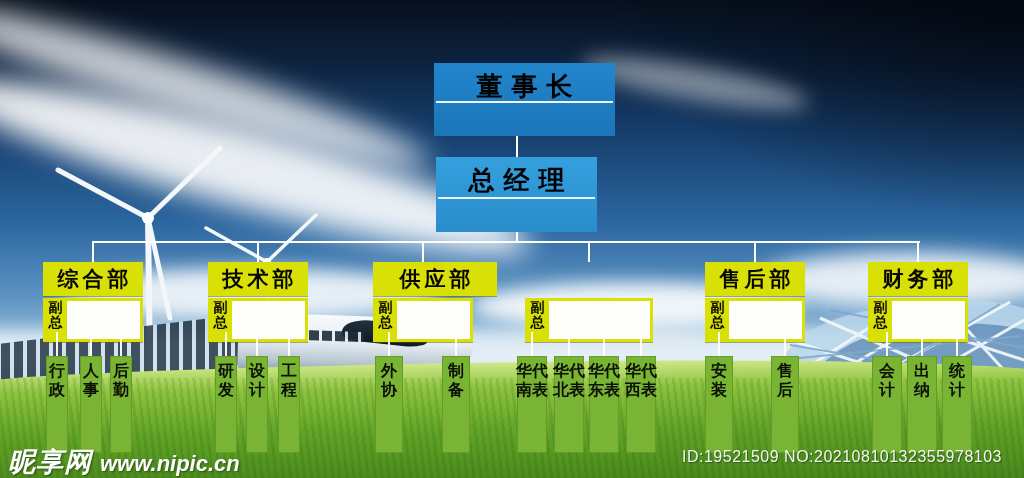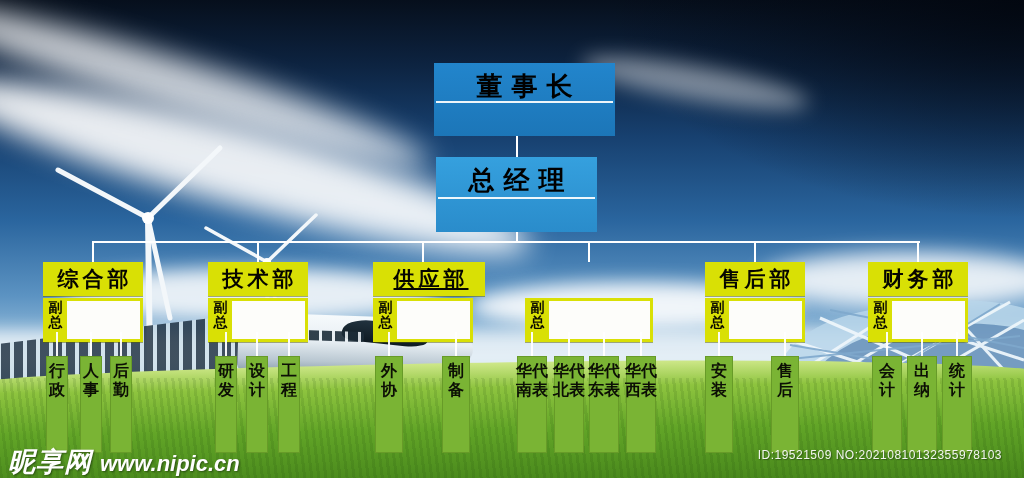--- a/index.html
+++ b/index.html
@@ -111,21 +111,21 @@
   .char-col span{font-size:16px;line-height:19px;font-weight:bold;color:#0c0f05;}
 
   
   .wm-left{
     position:absolute;left:8px;top:444px;color:#fff;display:flex;align-items:baseline;gap:8px;
     text-shadow:1px 1px 2px rgba(20,40,10,.6);
   }
   .wm-site{font-size:27px;font-weight:bold;font-style:italic;letter-spacing:1px;}
   .wm-url{font-size:22px;font-weight:bold;font-style:italic;}
   .wm-right{
-    position:absolute;right:22px;top:448px;color:#f2f5f0;font-size:12px;
+    position:absolute;right:22px;top:448px;color:#f2f5f0;font-size:16px;
     text-shadow:1px 1px 1px rgba(20,40,10,.5);letter-spacing:.5px;
   }
 </style>
 </head>
 <body>
 
 <div class="sky" data-interactable="false"></div>
 <div class="sky-dark-corner" data-interactable="false"></div>
 <div class="cloud streak1" data-interactable="false"></div>
 <div class="cloud streak2" data-interactable="false"></div>
@@ -250,21 +250,21 @@
       </div>
     </div>
     <div class="vline thin" data-interactable="false" style="left: 288px; top: 332px; height: 24px;"></div>
     <div class="child-box" data-interactable="false" style="left: 278px; width: 22px;">
       <div class="char-col" data-interactable="false">
         <span data-interactable="false">工</span>
         <span data-interactable="false">程</span>
       </div>
     </div>
     <div class="vline" data-interactable="false" style="left: 422px; top: 241px; height: 21px;"></div>
-    <div class="dept-bar" data-interactable="false" style="left: 373px; top: 262px; width: 112px; text-decoration: underline;">供应部</div>
+    <div class="dept-bar" data-interactable="false" style="left: 373px; top: 262px; width: 124px;">供应部</div>
     <div class="dept-band" data-interactable="false" style="left: 373px; top: 298px; width: 100px;">
       <div class="band-inner" data-interactable="false"></div>
       <div class="deputy-label" data-interactable="false">副总</div>
     </div>
     <div class="vline thin" data-interactable="false" style="left: 388px; top: 332px; height: 24px;"></div>
     <div class="child-box" data-interactable="false" style="left: 375px; width: 28px;">
       <div class="char-col" data-interactable="false">
         <span data-interactable="false">外</span>
         <span data-interactable="false">协</span>
       </div>

